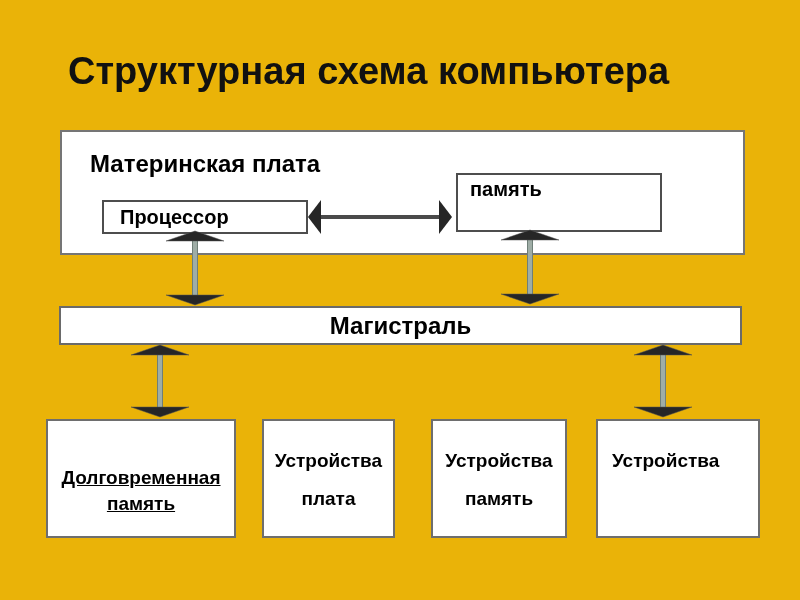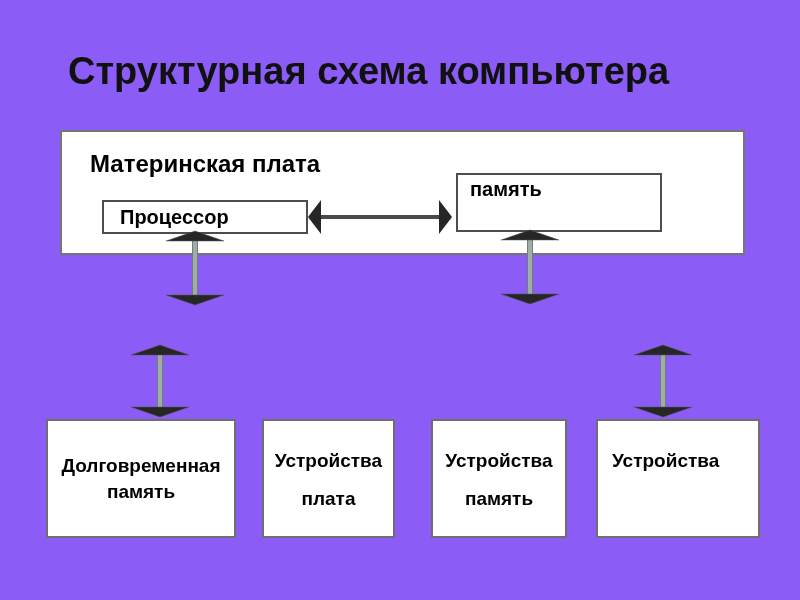--- a/index.html
+++ b/index.html
@@ -1,19 +1,19 @@
 <!DOCTYPE html>
 <html><head>
 <meta charset="utf-8">
 <style>
   html,body{margin:0;padding:0;}
   .slide{
     position:relative;
     width:800px;height:600px;
-    background:#8b5cf6;
+    background:#eab308;
     font-family:"Liberation Sans", sans-serif;
     font-weight:700;
     color:#000;
     overflow:hidden;
   }
   .title{
     position:absolute;left:68px;top:50px;width:680px;
     font-size:38px;letter-spacing:0px;color:#111;
     white-space:nowrap;
   }
@@ -47,21 +47,21 @@
     left:59px;top:306px;width:683px;height:39px;
     border:2px solid #6a6a6a;
     font-size:24px;line-height:35px;
     text-align:center;
   }
   .bbox{
     top:419px;height:119px;
     font-size:19px;
     text-align:center;
   }
-  .b1{left:46px;width:190px;line-height:26px;padding-top:32px;}
+  .b1{left:46px;width:190px;line-height:26px;padding-top:44px;text-decoration:underline;}
   .b2{left:262px;width:133px;line-height:38px;padding-top:21px;}
   .b3{left:431px;width:136px;line-height:38px;padding-top:21px;}
   .b4{left:596px;width:164px;line-height:38px;padding-top:21px;
       text-align:left;padding-left:14px;}
   .connectors{
     position:absolute;left:0;top:0;width:800px;height:600px;
     pointer-events:none;
   }
   .vshaft{stroke:#6f7f78;stroke-width:1;}
   .vhead{stroke:#555;stroke-width:0.5;}
@@ -78,20 +78,23 @@
   </div>
 
   <div class="box processor">
     <span>Процессор</span>
   </div>
 
   <div class="box ram">
     <div>память</div>
   </div>
 
+  <div class="box bus">
+    <span>Магистраль</span>
+  </div>
 
   <div class="box bbox b1">
     <div>Долговременная</div>
     <div>память</div>
   </div>
 
   <div class="box bbox b2">
     <div>Устройства</div>
     <div>плата</div>
   </div>

